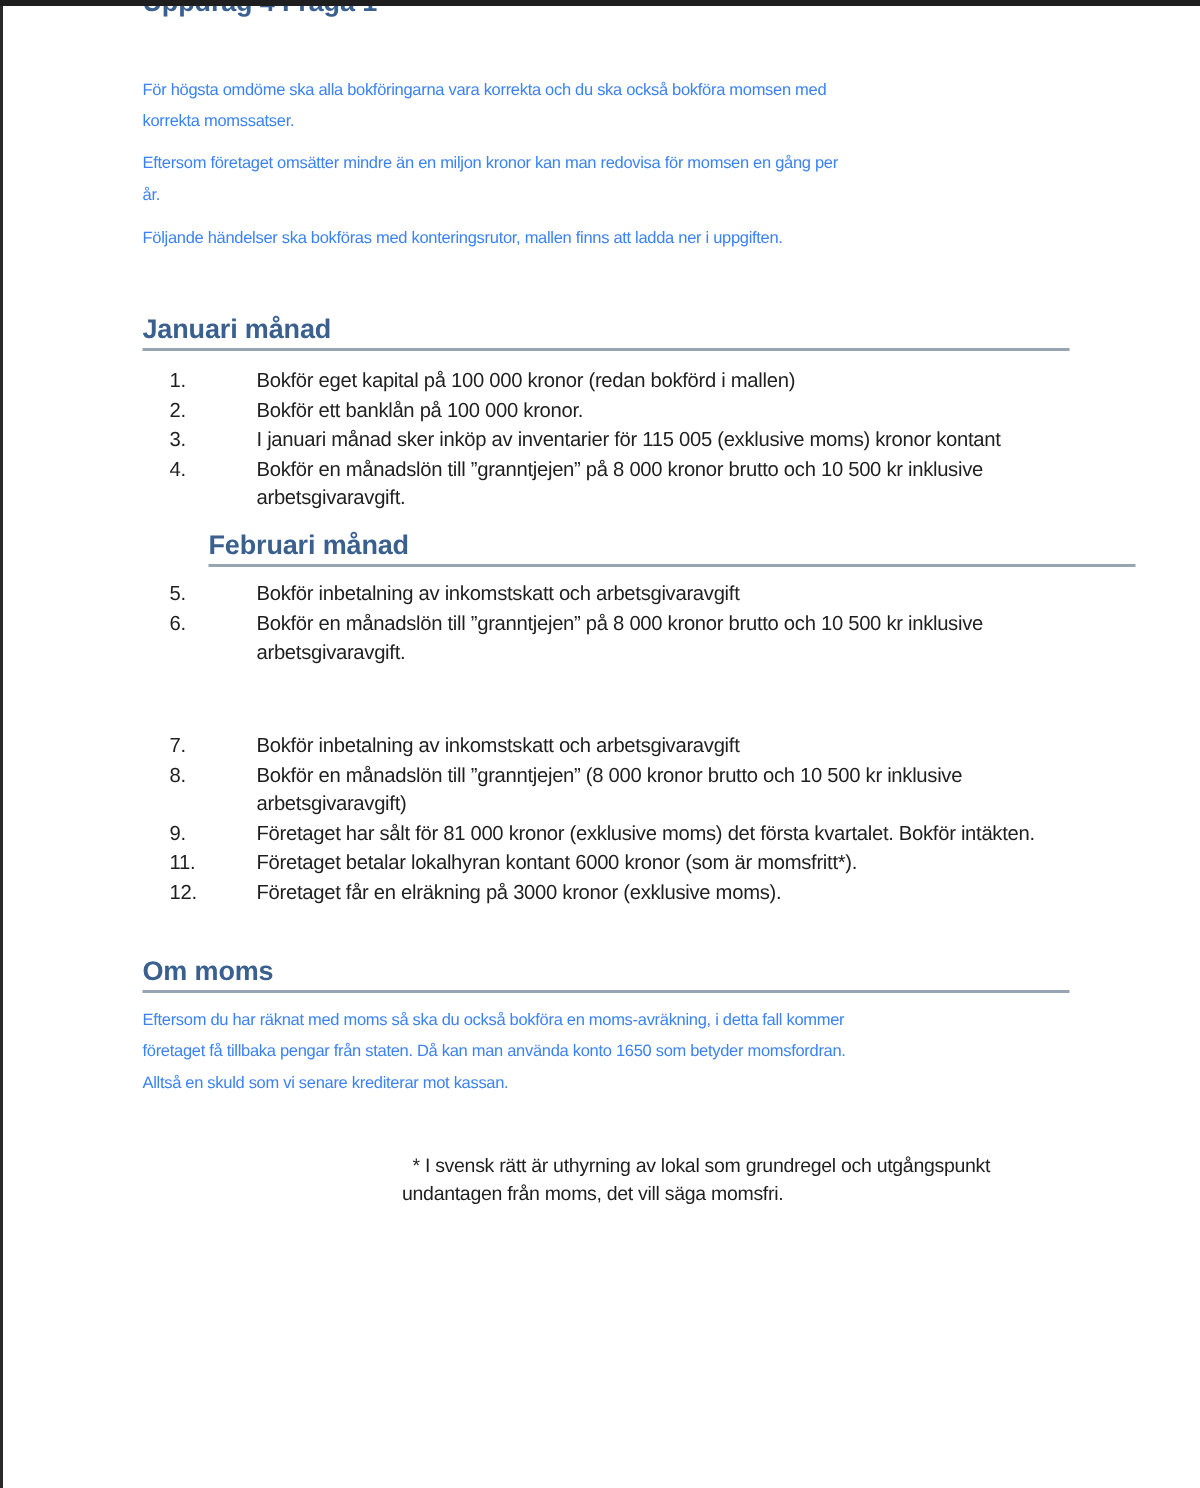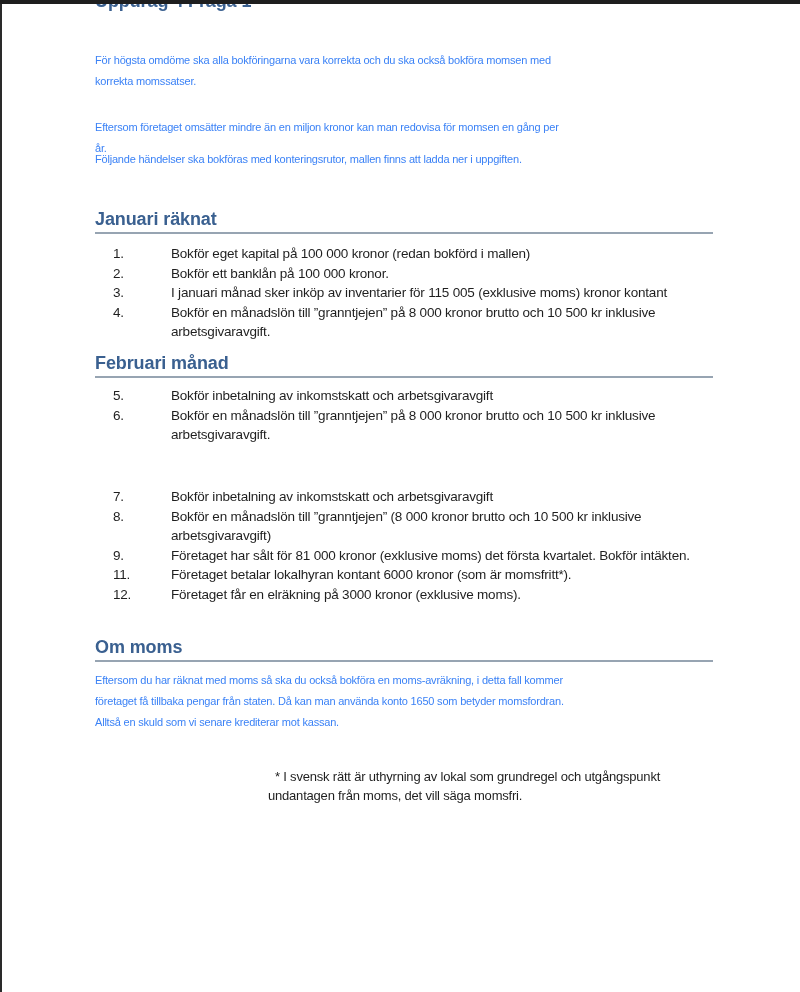--- a/index.html
+++ b/index.html
@@ -37,35 +37,35 @@
 
   .para {
     position: absolute;
     left: 95px; width: 650px;
     font-size: 11px; line-height: 21px;
     letter-spacing: -0.2px;
     white-space: pre-line;
     color: #3b82f6;
   }
   .para-1 { top: 50px; }
-  .para-2 { top: 117px; }
+  .para-2 { top: 99px; }
   .para-3 { top: 149px; }
   .para-moms { top: 670px; }
 
   .section-heading {
     position: absolute;
     left: 95px; width: 618px;
     font-size: 18px; line-height: 20px;
     letter-spacing: -0.1px;
     color: #3a6090;
     padding-bottom: 3px;
     border-bottom: 2px solid #97a4b2;
   }
   .heading-jan  { top: 209px; }
-  .heading-feb  { top: 353px; }
+  .heading-feb  { top: 353px; margin-left: 44px; }
   .heading-mar  { top: 454px; }
   .heading-moms { top: 637px; width: 618px; }
 
   .num-list {
     position: absolute;
     left: 113px; width: 640px;
     font-size: 13.5px; line-height: 19.5px;
     letter-spacing: -0.2px;
   }
   .list-jan { top: 244px; }
@@ -94,21 +94,21 @@
   <div class="frame-left"></div>
 
   <h1 class="doc-title">Uppdrag 4 Fråga 1</h1>
 
   <p class="para para-1">För högsta omdöme ska alla bokföringarna vara korrekta och du ska också bokföra momsen med
 korrekta momssatser.</p>
   <p class="para para-2">Eftersom företaget omsätter mindre än en miljon kronor kan man redovisa för momsen en gång per
 år.</p>
   <p class="para para-3">Följande händelser ska bokföras med konteringsrutor, mallen finns att ladda ner i uppgiften.</p>
 
-  <h2 class="section-heading heading-jan">Januari räknat</h2>
+  <h2 class="section-heading heading-jan">Januari månad</h2>
   <div class="num-list list-jan">
     <div class="li">
       <span class="num">1.</span>
       <span class="txt">Bokför eget kapital på 100 000 kronor (redan bokförd i mallen)</span>
     </div>
     <div class="li">
       <span class="num">2.</span>
       <span class="txt">Bokför ett banklån på 100 000 kronor.</span>
     </div>
     <div class="li">

